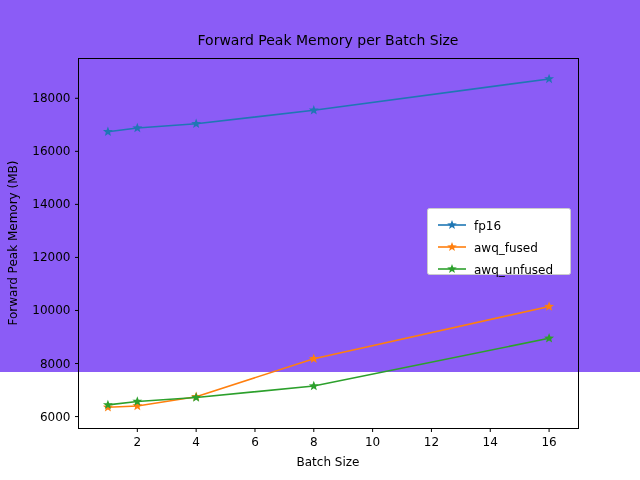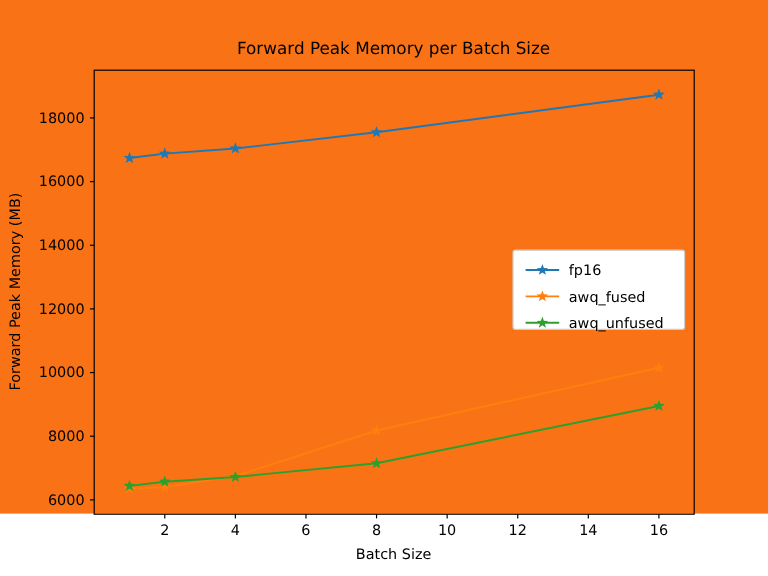--- a/index.html
+++ b/index.html
@@ -10,22 +10,22 @@
   body {
     width: 640px;
     height: 480px;
     font-family: "DejaVu Sans", sans-serif;
     color: #000000;
     overflow: hidden;
   }
   #figure {
     position: relative;
     width: 640px;
-    height: 428px;
-    background: #f97316;
+    height: 372px;
+    background: #8b5cf6;
   }
   #chart-svg {
     position: absolute;
     left: 0;
     top: 0;
     width: 640px;
     height: 480px;
   }
   .tick-label {
     font-family: "DejaVu Sans", sans-serif;

